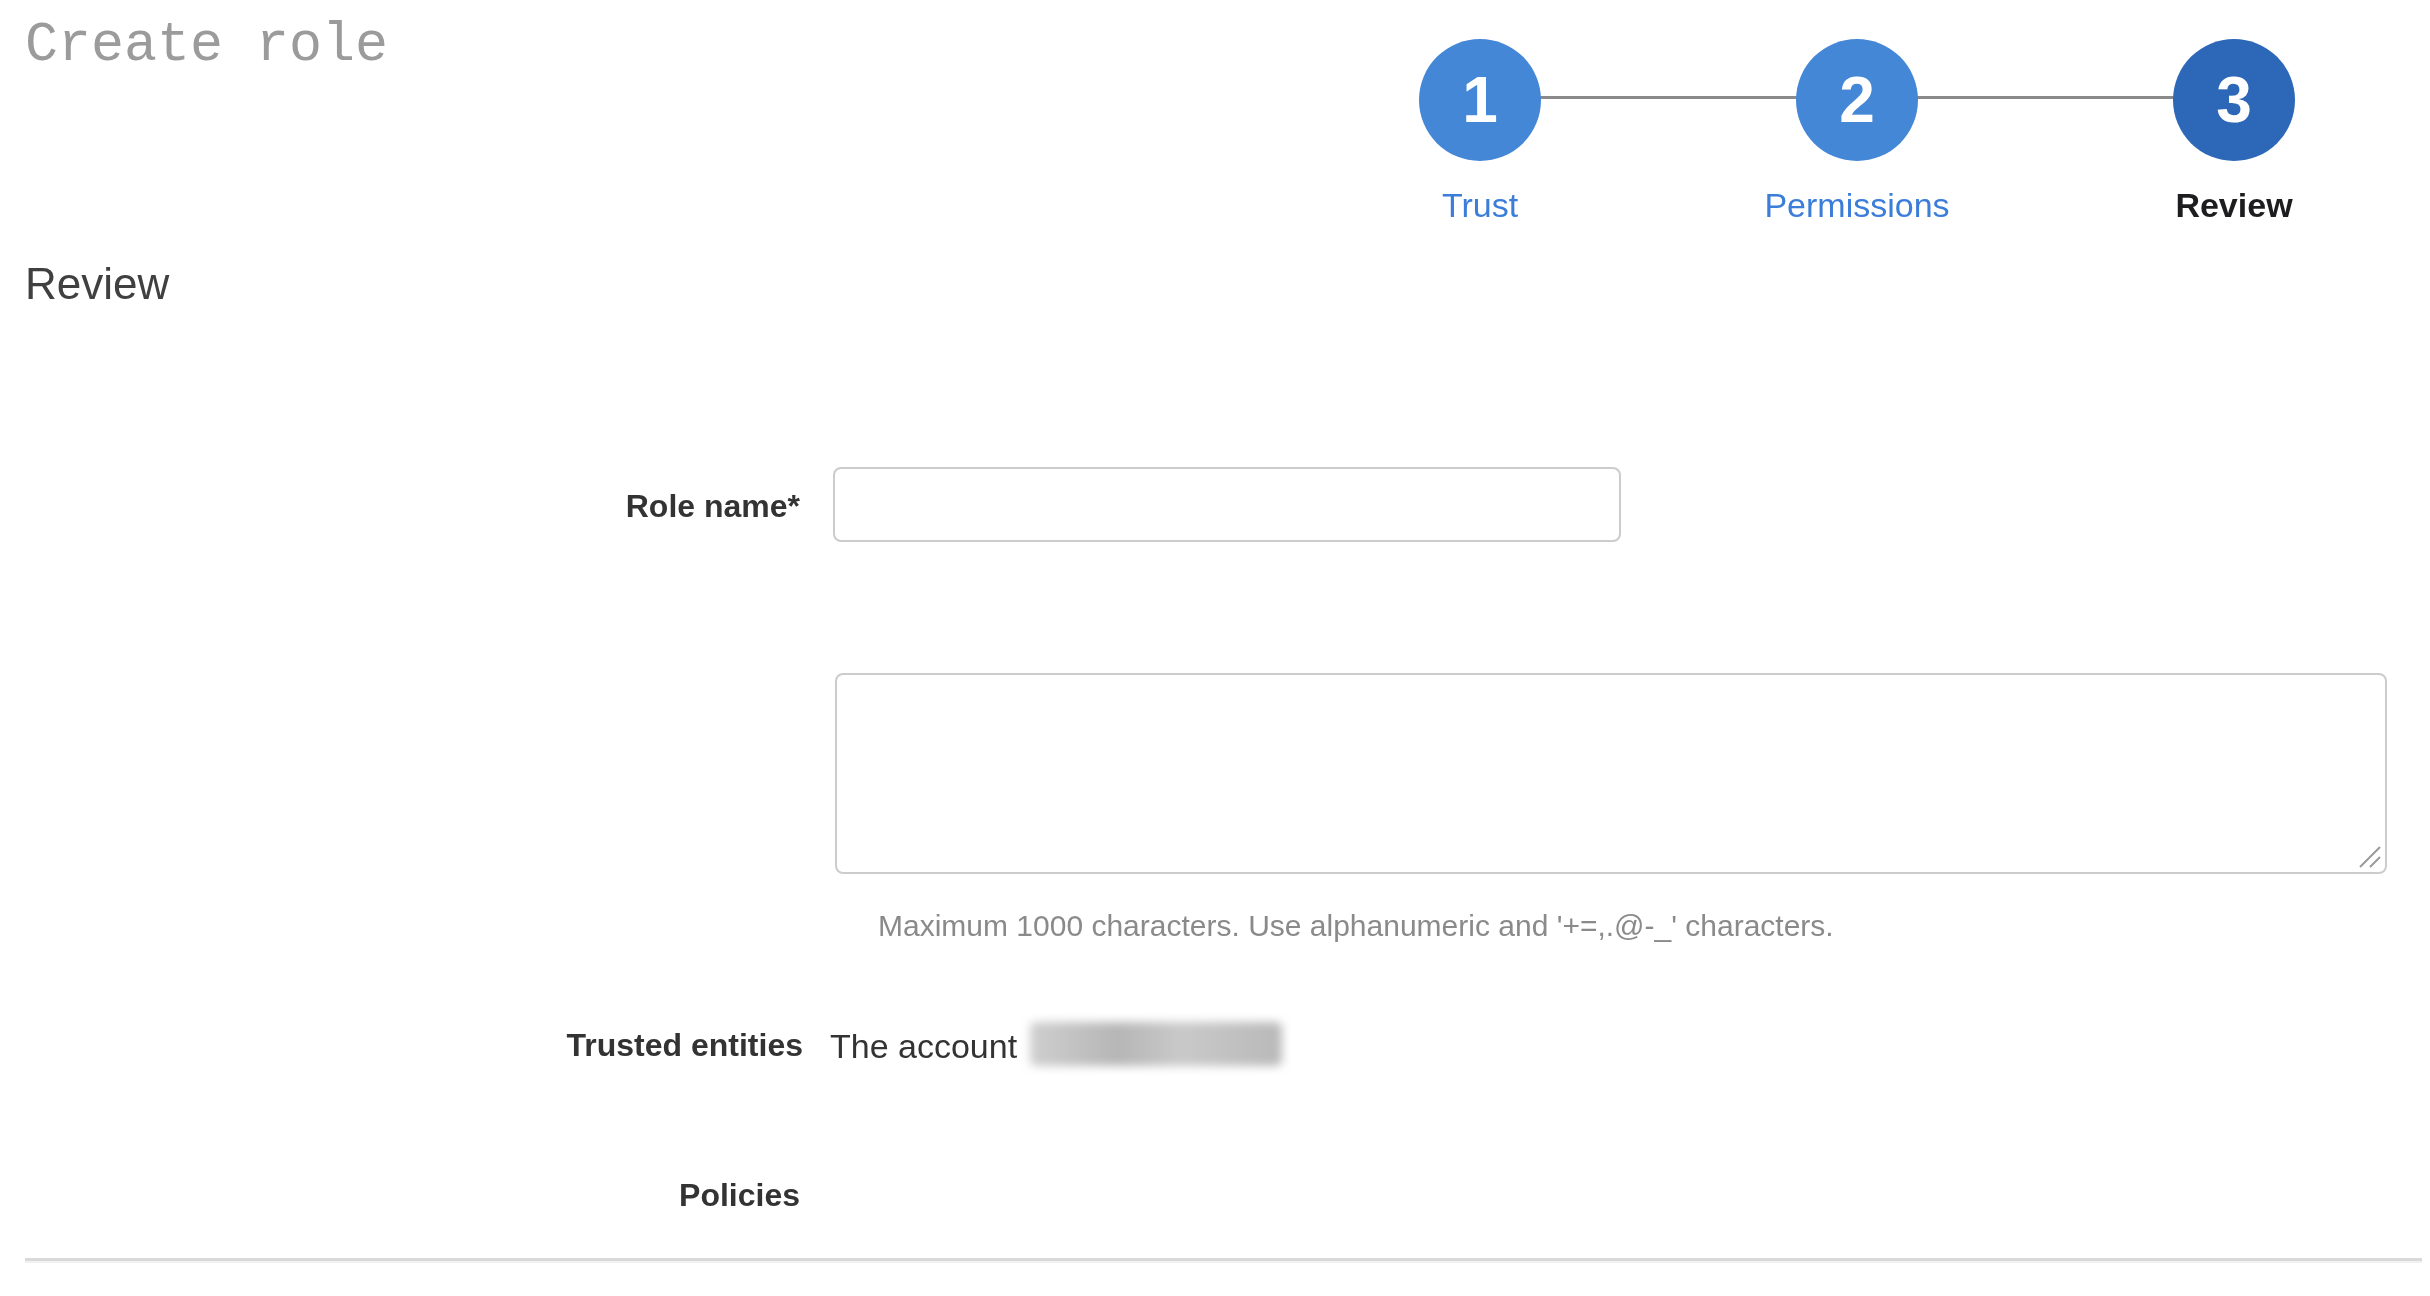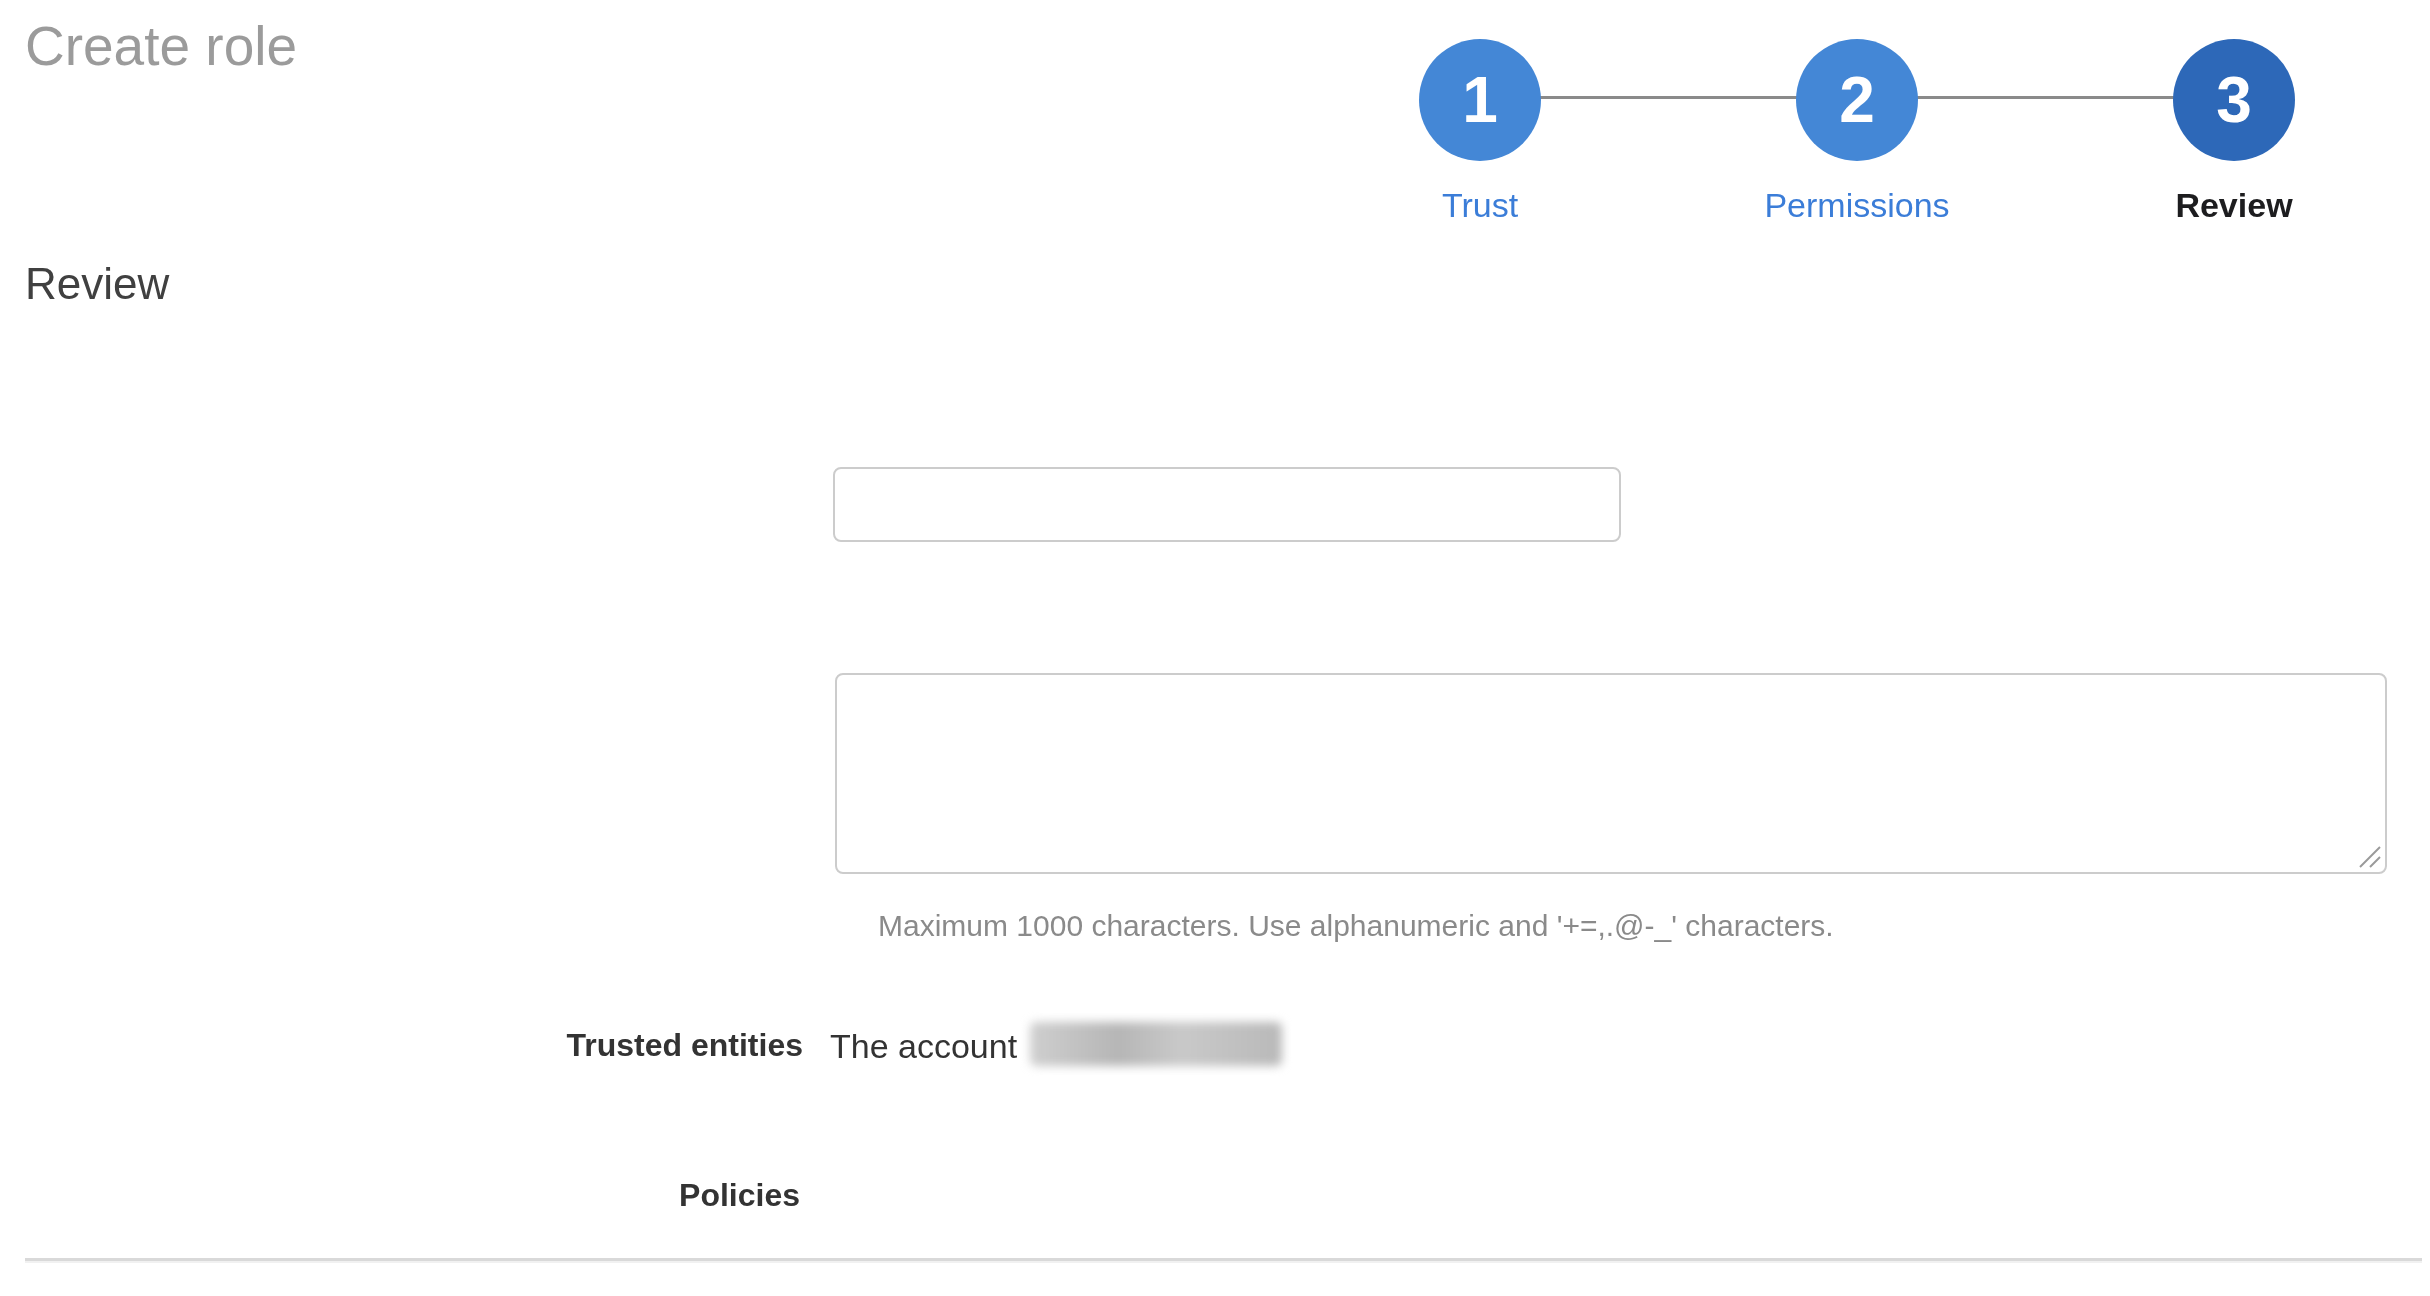--- a/index.html
+++ b/index.html
@@ -14,20 +14,21 @@
   }
 
   
   .page-title {
     position: absolute;
     left: 25px; top: 14px;
     font-size: 55px;
     line-height: 64px;
     color: var(--title-gray, #9b9b9b);
     font-weight: 400;
+    font-family: Liberation Mono, monospace;
   }
 
   
   .wizard { position: absolute; left: 0; top: 0; width: 2430px; height: 240px; }
   .connector {
     position: absolute;
     left: 1480px; top: 96px;
     width: 754px; height: 3px;
     background: var(--connector-gray, #8a8a8a);
     z-index: 1;
@@ -192,20 +193,21 @@
     <div class="step step-review">
       <div class="circle current">
         <span>3</span>
       </div>
       <div class="step-label dark">Review</div>
     </div>
   </div>
 
   <div class="section-heading">Review</div>
 
+  <label class="form-label label-role-name">Role name*</label>
   <input class="text-input" type="text" placeholder="" style="">
 
   <div class="textarea-wrap">
     <textarea class="text-area" placeholder="" style=""></textarea>
     <svg class="resize-handle" viewBox="0 0 26 26">
       <line x1="4" y1="24" x2="24" y2="4" stroke="#9a9a9a" stroke-width="2"></line>
       <line x1="14" y1="24" x2="24" y2="14" stroke="#9a9a9a" stroke-width="2"></line>
     </svg>
   </div>
   <div class="helper-text helper-role-desc">Maximum 1000 characters. Use alphanumeric and '+=,.@-_' characters.</div>

